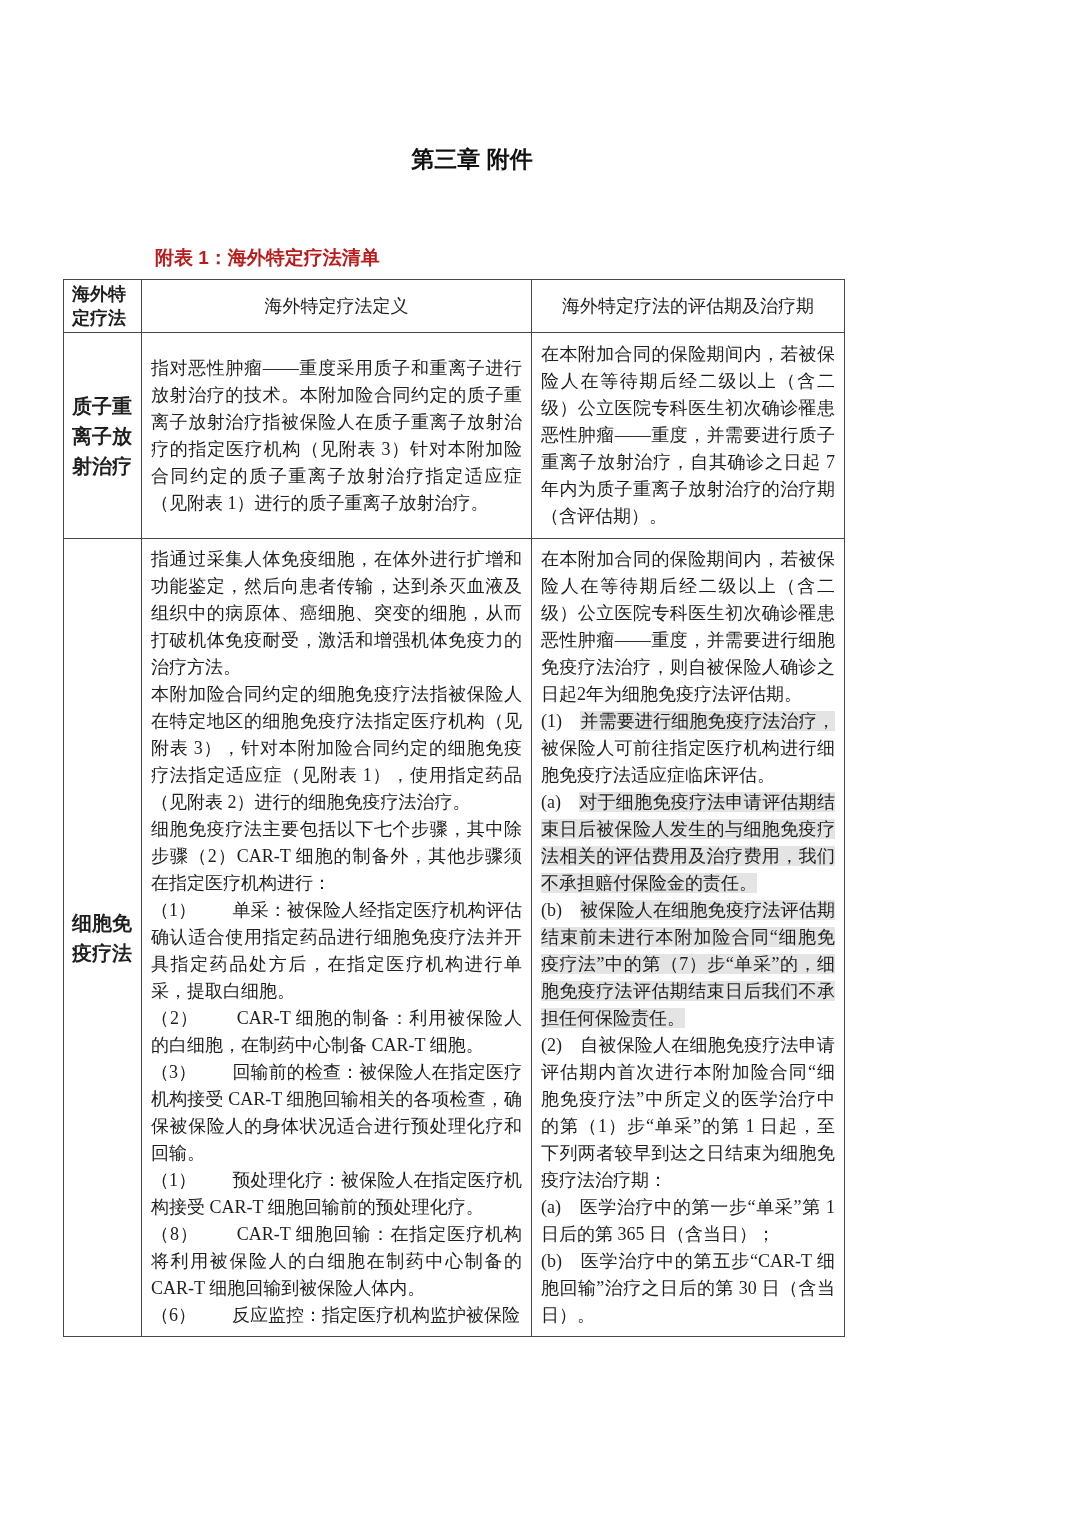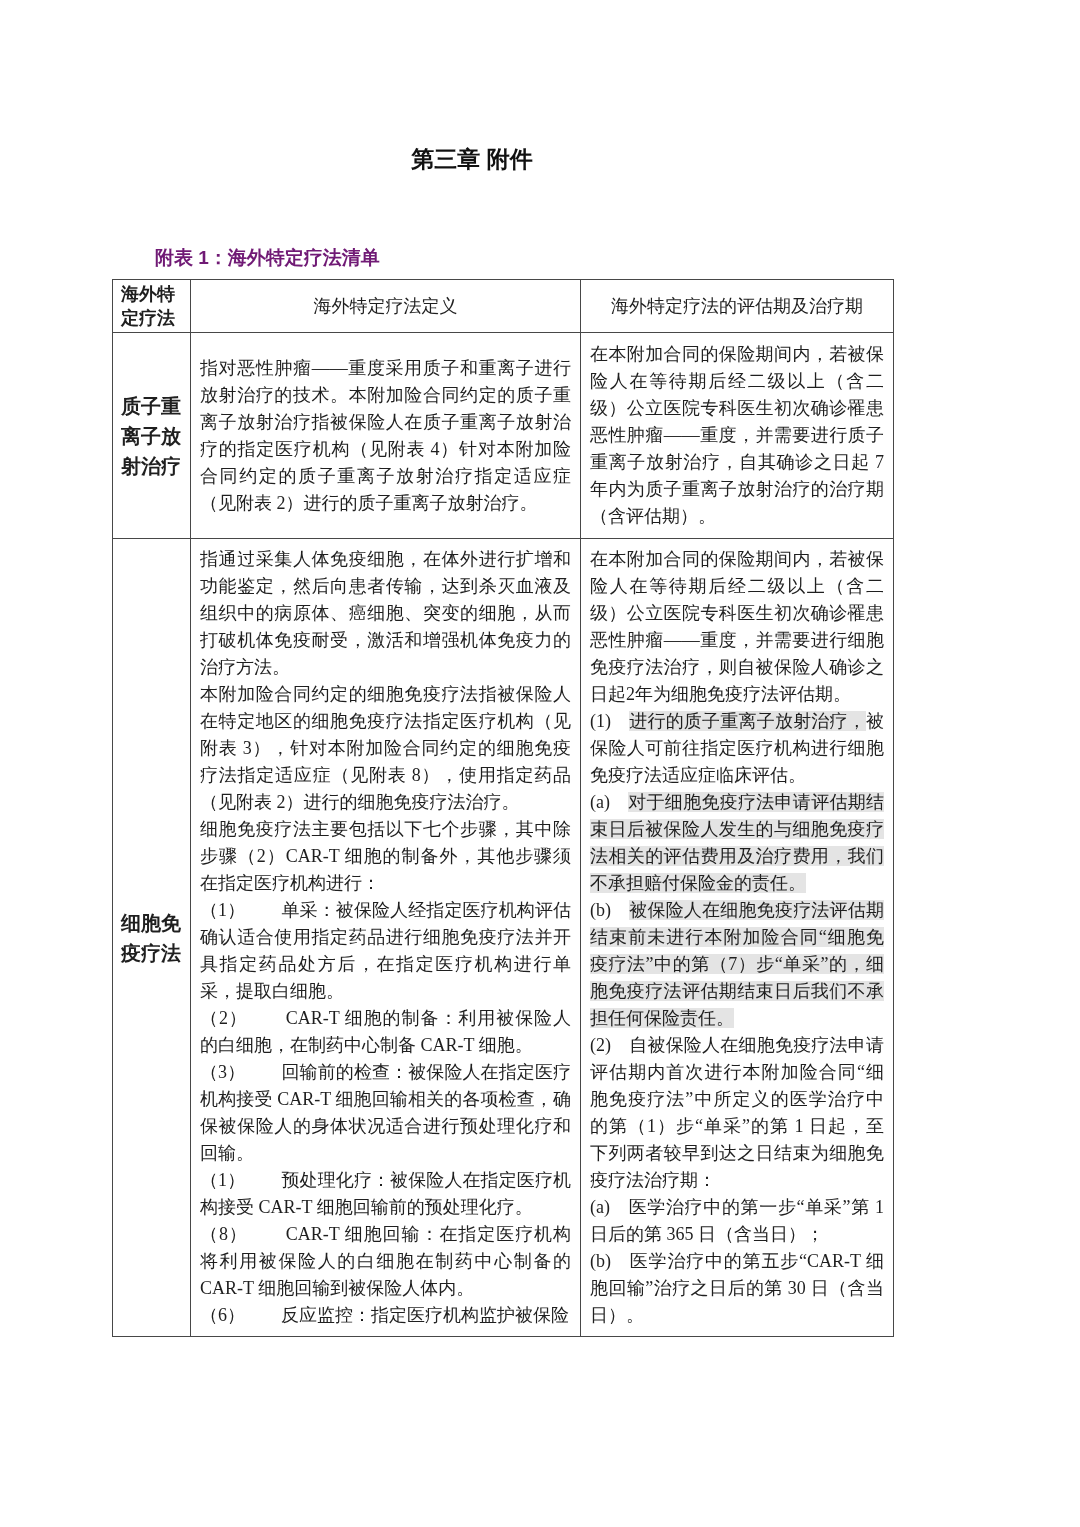--- a/index.html
+++ b/index.html
@@ -22,24 +22,24 @@
     font-weight: bold;
     line-height: 32px;
     color: #111111;
   }
   .table-caption {
     margin: 71px 0 9px 155px;
     font-family: "Liberation Sans", sans-serif;
     font-size: 19px;
     font-weight: bold;
     line-height: 24px;
-    color: #701a75;
+    color: #b91c1c;
   }
   table.therapy-table {
-    margin-left: 112px;
+    margin-left: 63px;
     width: 781px;
     border-collapse: collapse;
     table-layout: fixed;
   }
   .therapy-table th, .therapy-table td {
     border: 1px solid #474747;
     vertical-align: middle;
   }
   .therapy-table th {
     height: 52px;
@@ -91,42 +91,42 @@
       <tr>
         <th class="col-label">海外特定疗法</th>
         <th>海外特定疗法定义</th>
         <th>海外特定疗法的评估期及治疗期</th>
       </tr>
     </thead>
     <tbody>
       <tr class="row-proton">
         <td class="label-cell">质子重离子放射治疗</td>
         <td class="body-cell">
-            <p class="para">指对恶性肿瘤——重度采用质子和重离子进行放射治疗的技术。本附加险合同约定的质子重离子放射治疗指被保险人在质子重离子放射治疗的指定医疗机构（见附表 4）针对本附加险合同约定的质子重离子放射治疗指定适应症（见附表 2）进行的质子重离子放射治疗。</p>
+            <p class="para">指对恶性肿瘤——重度采用质子和重离子进行放射治疗的技术。本附加险合同约定的质子重离子放射治疗指被保险人在质子重离子放射治疗的指定医疗机构（见附表 3）针对本附加险合同约定的质子重离子放射治疗指定适应症（见附表 1）进行的质子重离子放射治疗。</p>
           </td>
         <td class="body-cell">
             <p class="para">在本附加合同的保险期间内，若被保险人在等待期后经二级以上（含二级）公立医院专科医生初次确诊罹患恶性肿瘤——重度，并需要进行质子重离子放射治疗，自其确诊之日起 7 年内为质子重离子放射治疗的治疗期（含评估期）。</p>
           </td>
       </tr>
       <tr>
         <td class="label-cell">细胞免疫疗法</td>
         <td class="body-cell">
             <p class="para">指通过采集人体免疫细胞，在体外进行扩增和功能鉴定，然后向患者传输，达到杀灭血液及组织中的病原体、癌细胞、突变的细胞，从而打破机体免疫耐受，激活和增强机体免疫力的治疗方法。</p>
-            <p class="para">本附加险合同约定的细胞免疫疗法指被保险人在特定地区的细胞免疫疗法指定医疗机构（见附表 3），针对本附加险合同约定的细胞免疫疗法指定适应症（见附表 8），使用指定药品（见附表 2）进行的细胞免疫疗法治疗。</p>
+            <p class="para">本附加险合同约定的细胞免疫疗法指被保险人在特定地区的细胞免疫疗法指定医疗机构（见附表 3），针对本附加险合同约定的细胞免疫疗法指定适应症（见附表 1），使用指定药品（见附表 2）进行的细胞免疫疗法治疗。</p>
             <p class="para">细胞免疫疗法主要包括以下七个步骤，其中除步骤（2）CAR-T 细胞的制备外，其他步骤须在指定医疗机构进行：</p>
             <p class="para">（1）　　单采：被保险人经指定医疗机构评估确认适合使用指定药品进行细胞免疫疗法并开具指定药品处方后，在指定医疗机构进行单采，提取白细胞。</p>
             <p class="para">（2）　　CAR-T 细胞的制备：利用被保险人的白细胞，在制药中心制备 CAR-T 细胞。</p>
             <p class="para">（3）　　回输前的检查：被保险人在指定医疗机构接受 CAR-T 细胞回输相关的各项检查，确保被保险人的身体状况适合进行预处理化疗和回输。</p>
             <p class="para">（1）　　预处理化疗：被保险人在指定医疗机构接受 CAR-T 细胞回输前的预处理化疗。</p>
             <p class="para">（8）　　CAR-T 细胞回输：在指定医疗机构将利用被保险人的白细胞在制药中心制备的 CAR-T 细胞回输到被保险人体内。</p>
             <p class="para">（6）　　反应监控：指定医疗机构监护被保险</p>
           </td>
         <td class="body-cell">
             <p class="para">在本附加合同的保险期间内，若被保险人在等待期后经二级以上（含二级）公立医院专科医生初次确诊罹患恶性肿瘤——重度，并需要进行细胞免疫疗法治疗，则自被保险人确诊之日起2年为细胞免疫疗法评估期。</p>
-            <p class="para">(1) <span class="hl">进行的质子重离子放射治疗，</span>被保险人可前往指定医疗机构进行细胞免疫疗法适应症临床评估。</p>
+            <p class="para">(1) <span class="hl">并需要进行细胞免疫疗法治疗，</span>被保险人可前往指定医疗机构进行细胞免疫疗法适应症临床评估。</p>
             <p class="para">(a) <span class="hl">对于细胞免疫疗法申请评估期结束日后被保险人发生的与细胞免疫疗法相关的评估费用及治疗费用，我们不承担赔付保险金的责任。</span></p>
             <p class="para">(b) <span class="hl">被保险人在细胞免疫疗法评估期结束前未进行本附加险合同“细胞免疫疗法”中的第（7）步“单采”的，细胞免疫疗法评估期结束日后我们不承担任何保险责任。</span></p>
             <p class="para">(2) 自被保险人在细胞免疫疗法申请评估期内首次进行本附加险合同“细胞免疫疗法”中所定义的医学治疗中的第（1）步“单采”的第 1 日起，至下列两者较早到达之日结束为细胞免疫疗法治疗期：</p>
             <p class="para">(a) 医学治疗中的第一步“单采”第 1 日后的第 365 日（含当日）；</p>
             <p class="para">(b) 医学治疗中的第五步“CAR-T 细胞回输”治疗之日后的第 30 日（含当日）。</p>
           </td>
       </tr>
     </tbody>
   </table>
 

